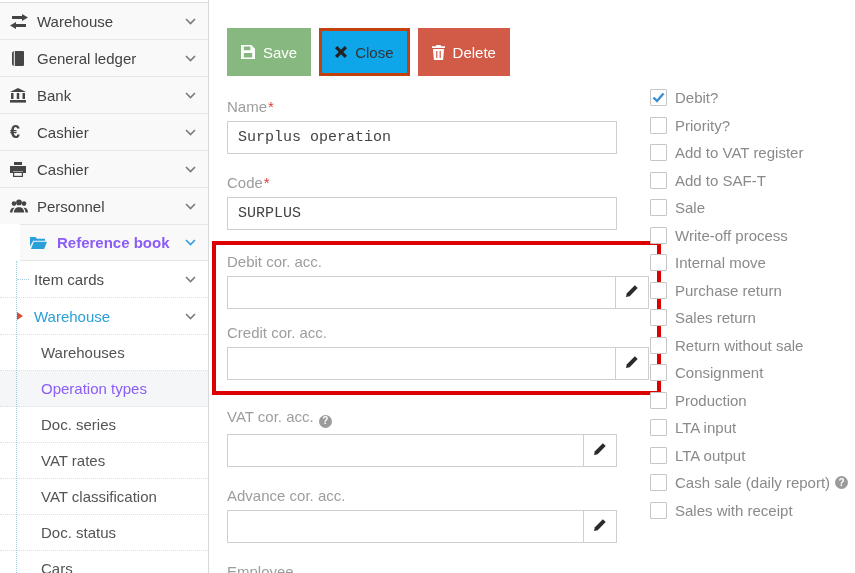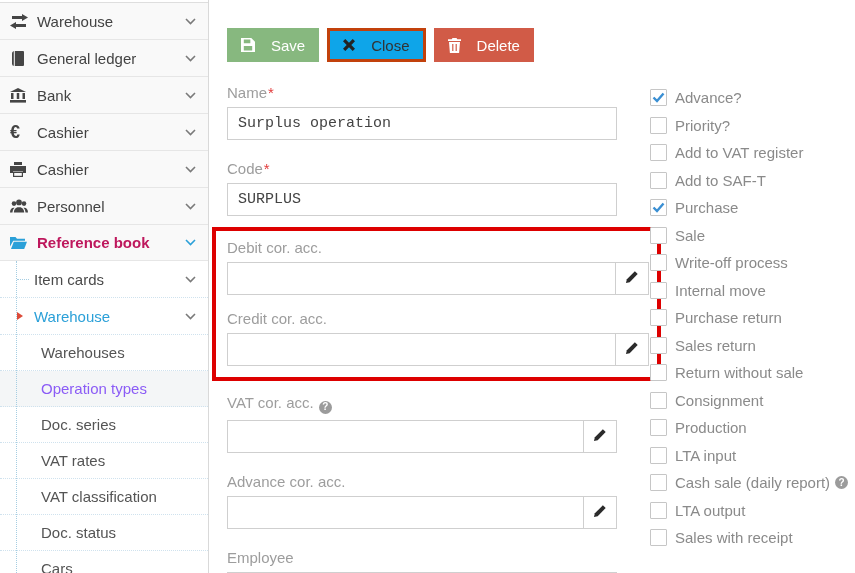--- a/index.html
+++ b/index.html
@@ -12,21 +12,21 @@
              border-right:1px solid #d9d9d9; padding-top:2px; background:#fff; }
   .nav-item { height:37px; display:flex; align-items:center; gap:0;
               padding:0 12px 0 10px; background:#f9f9f9;
               border-top:1px solid #e6e6e6; color:#434343; cursor:pointer; }
   .nav-item:nth-of-type(1){ border-top:1px solid #dedede; }
   .nav-icon { width:27px; display:flex; align-items:center; color:#454545; }
   .nav-icon svg { display:block; }
   .euro-glyph::before { content:"€"; font-size:18px; font-weight:700; line-height:1; }
   .nav-label { flex:1; font-size:15px; }
   .chev { color:#7a7a7a; display:flex; }
-  .nav-item.active { color:#be185d; font-weight:700; border-bottom:1px solid #e6e6e6; }
+  .nav-item.active { color:#8b5cf6; font-weight:700; border-bottom:1px solid #e6e6e6;margin-left:20px; }
   .nav-item.active .nav-icon { color:#2ba0d8; }
   .nav-item.active .chev { color:#2ba0d8; }
 
   .submenu { position:relative; background:#fff; }
   .submenu::before { content:""; position:absolute; left:16px; top:0; bottom:0;
                      border-left:1px dotted #a5cde2; }
   .sub-item { height:37px; display:flex; align-items:center; padding:0 12px 0 34px;
               border-bottom:1px dotted #cfe2ee; color:#4a4a4a; font-size:15px;
               cursor:pointer; position:relative; }
   .sub-item .connector { position:absolute; left:17px; top:18px; width:12px;
@@ -36,21 +36,21 @@
               border-left:6px solid #dc4a38; border-top:4.5px solid transparent;
               border-bottom:4.5px solid transparent; }
   .subsub-item { height:36px; display:flex; align-items:center; padding:0 12px 0 41px;
               border-bottom:1px dotted #cfe2ee; color:#545454; font-size:15px; cursor:pointer; }
   .subsub-item.selected { background:#f4f6f7; color:#8b5cf6; }
   .sub-item .nav-label, .subsub-item .nav-label { flex:1; }
 
   
   .main { flex:1; position:relative; padding:28px 0 0 18px; background:#fff; }
   .toolbar { display:flex; gap:8px; margin-bottom:22px; }
-  .btn { height:34px; display:inline-flex; align-items:center; gap:16px;
+  .btn { height:48px; display:inline-flex; align-items:center; gap:8px;
          padding:0 13px; font-size:15px; cursor:pointer;
          font-family:"Liberation Sans",sans-serif; border-radius:0; }
   .btn svg { display:block; }
   .btn-save   { background:#87b87f; border:1px solid #87b87f; color:#fff; }
   .btn-close  { background:#0ea5e9;    border:3px solid #c2410c; color:#333; }
   .btn-delete { background:#d15b47; border:1px solid #d15b47; color:#fff; }
 
   .form-col { width:390px; }
   .field { margin-bottom:20px; }
   .f-label { display:block; font-size:15px; color:#9d9d9d; margin-bottom:6px; }
@@ -343,43 +343,35 @@
     </div>
 
     <div class="checkbox-col">
 
       <div class="cb-row">
         <span class="cb-box">
             <svg width="13" height="11" viewBox="0 0 13 11">
               <path d="M1.5 5.5 L5 9 L11.5 1.5" fill="none" stroke="#3a8fd3" stroke-width="2.4"></path>
             </svg>
           </span>
-        <span class="cb-label">Advance?</span>
+        <span class="cb-label">Debit?</span>
       </div>
       <div class="cb-row">
         <span class="cb-box"></span>
         <span class="cb-label">Priority?</span>
       </div>
       <div class="cb-row">
         <span class="cb-box"></span>
         <span class="cb-label">Add to VAT register</span>
       </div>
       <div class="cb-row">
         <span class="cb-box"></span>
         <span class="cb-label">Add to SAF-T</span>
       </div>
       <div class="cb-row">
-        <span class="cb-box">
-            <svg width="13" height="11" viewBox="0 0 13 11">
-              <path d="M1.5 5.5 L5 9 L11.5 1.5" fill="none" stroke="#3a8fd3" stroke-width="2.4"></path>
-            </svg>
-          </span>
-        <span class="cb-label">Purchase</span>
-      </div>
-      <div class="cb-row">
         <span class="cb-box"></span>
         <span class="cb-label">Sale</span>
       </div>
       <div class="cb-row">
         <span class="cb-box"></span>
         <span class="cb-label">Write-off process</span>
       </div>
       <div class="cb-row">
         <span class="cb-box"></span>
         <span class="cb-label">Internal move</span>
@@ -400,32 +392,32 @@
         <span class="cb-box"></span>
         <span class="cb-label">Consignment</span>
       </div>
       <div class="cb-row">
         <span class="cb-box"></span>
         <span class="cb-label">Production</span>
       </div>
       <div class="cb-row">
         <span class="cb-box"></span>
         <span class="cb-label">LTA input</span>
+      </div>
+      <div class="cb-row">
+        <span class="cb-box"></span>
+        <span class="cb-label">LTA output</span>
       </div>
       <div class="cb-row">
         <span class="cb-box"></span>
         <span class="cb-label">
             <span>Cash sale (daily report)</span>
             <span class="help-icon"></span>
           </span>
       </div>
       <div class="cb-row">
         <span class="cb-box"></span>
-        <span class="cb-label">LTA output</span>
-      </div>
-      <div class="cb-row">
-        <span class="cb-box"></span>
         <span class="cb-label">Sales with receipt</span>
       </div>
 
     </div>
   </main>
 </div>
 
 </body></html>

